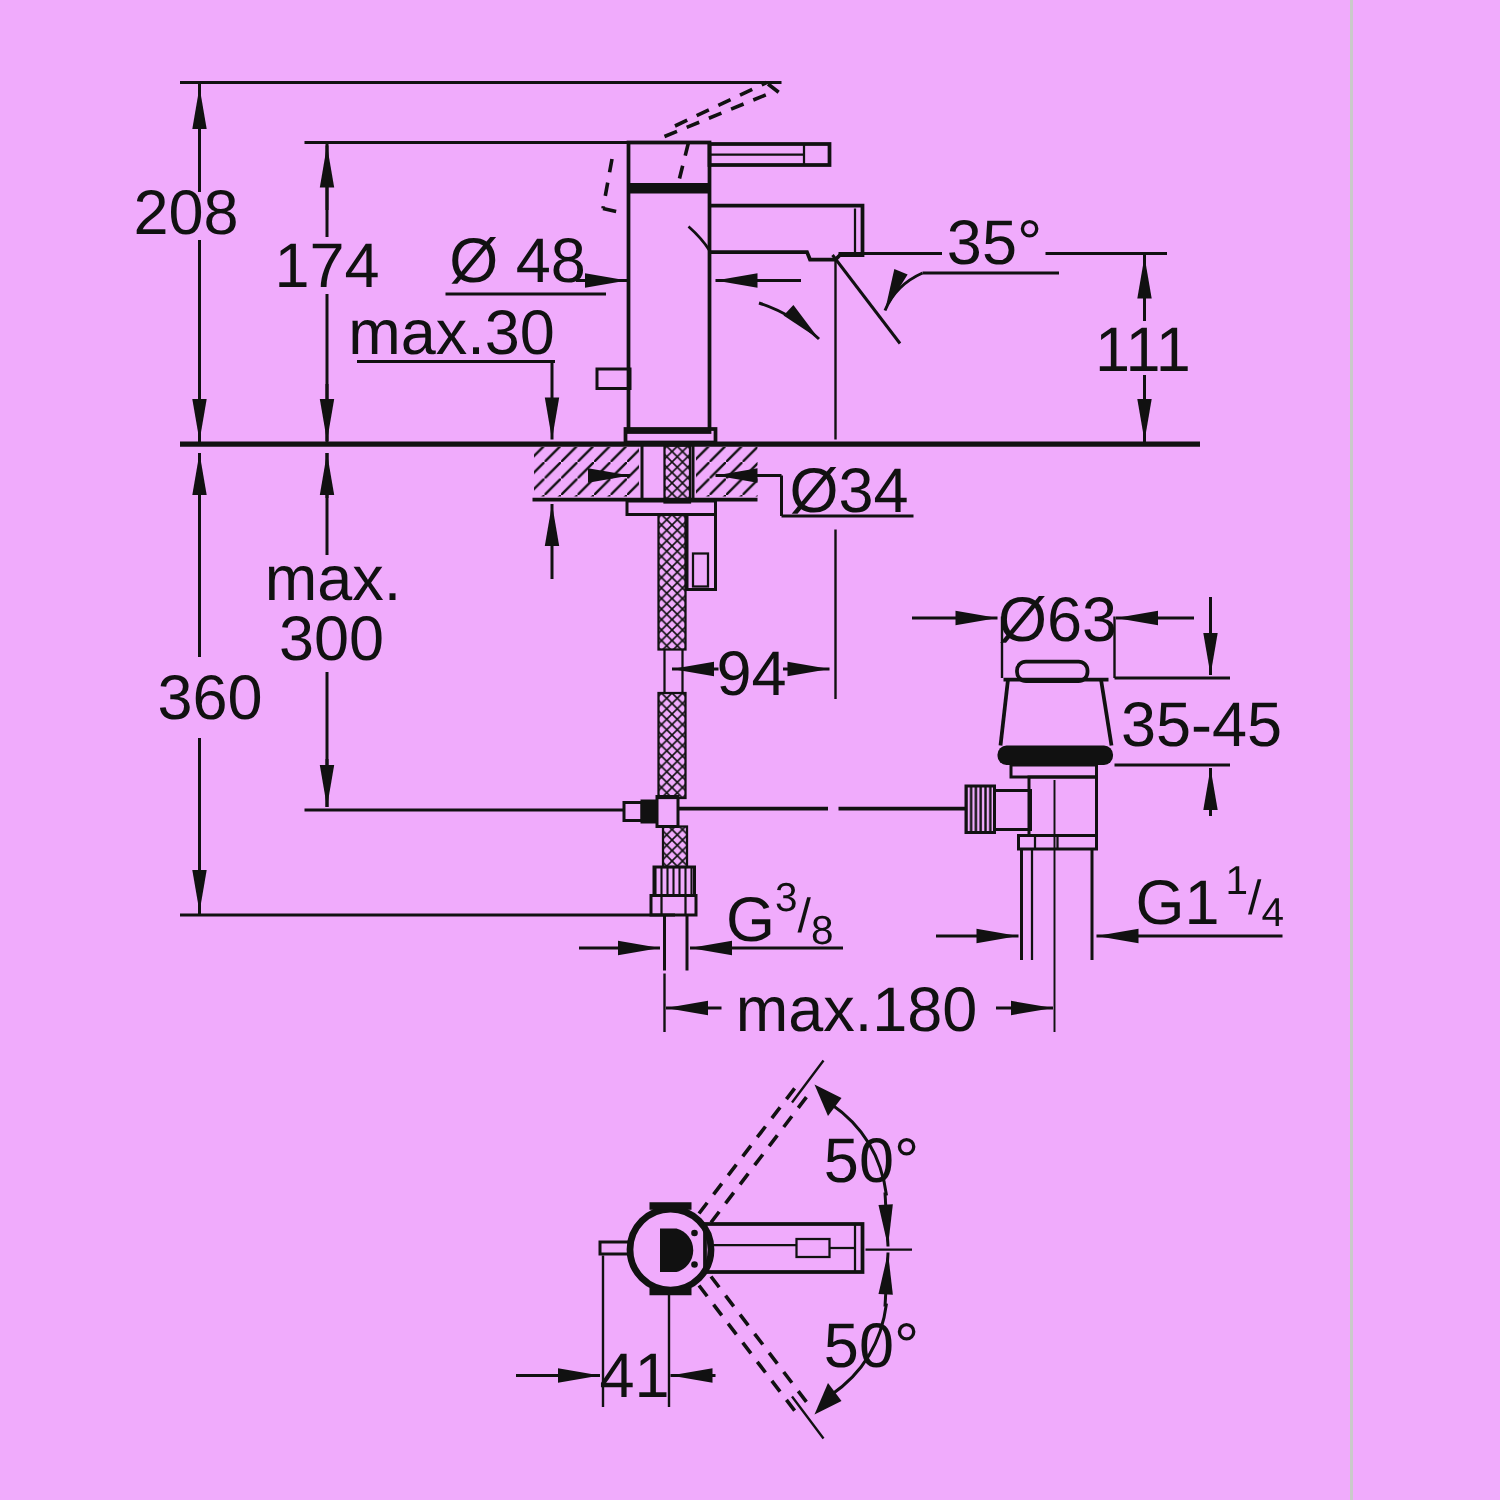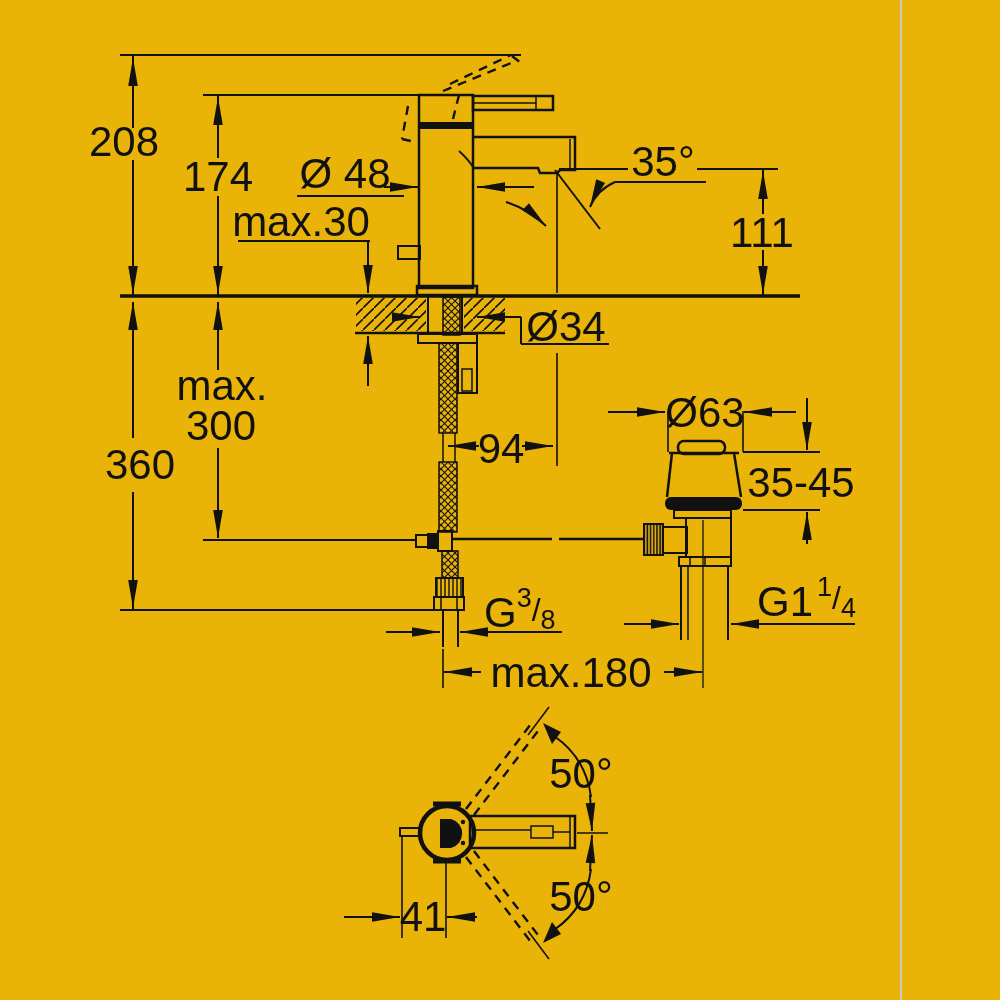--- a/index.html
+++ b/index.html
@@ -1,16 +1,16 @@
 <!DOCTYPE html>
 <html><head>
 <meta charset="utf-8">
 <style>
   html,body{margin:0;padding:0;background:#ffffff;}
-  .stage{position:relative;width:1000px;height:1000px;background:#eab308;overflow:hidden;
+  .stage{position:relative;width:1000px;height:1000px;background:#f0abfc;overflow:hidden;
          font-family:"Liberation Sans", sans-serif;}
   svg{position:absolute;left:0;top:0;}
   text{font-family:"Liberation Sans", sans-serif;fill:#111;}
   .dim{font-size:42px;}
   .sup{font-size:27px;}
   .mid{font-size:32px;}
 </style>
 </head>
 <body>
 

